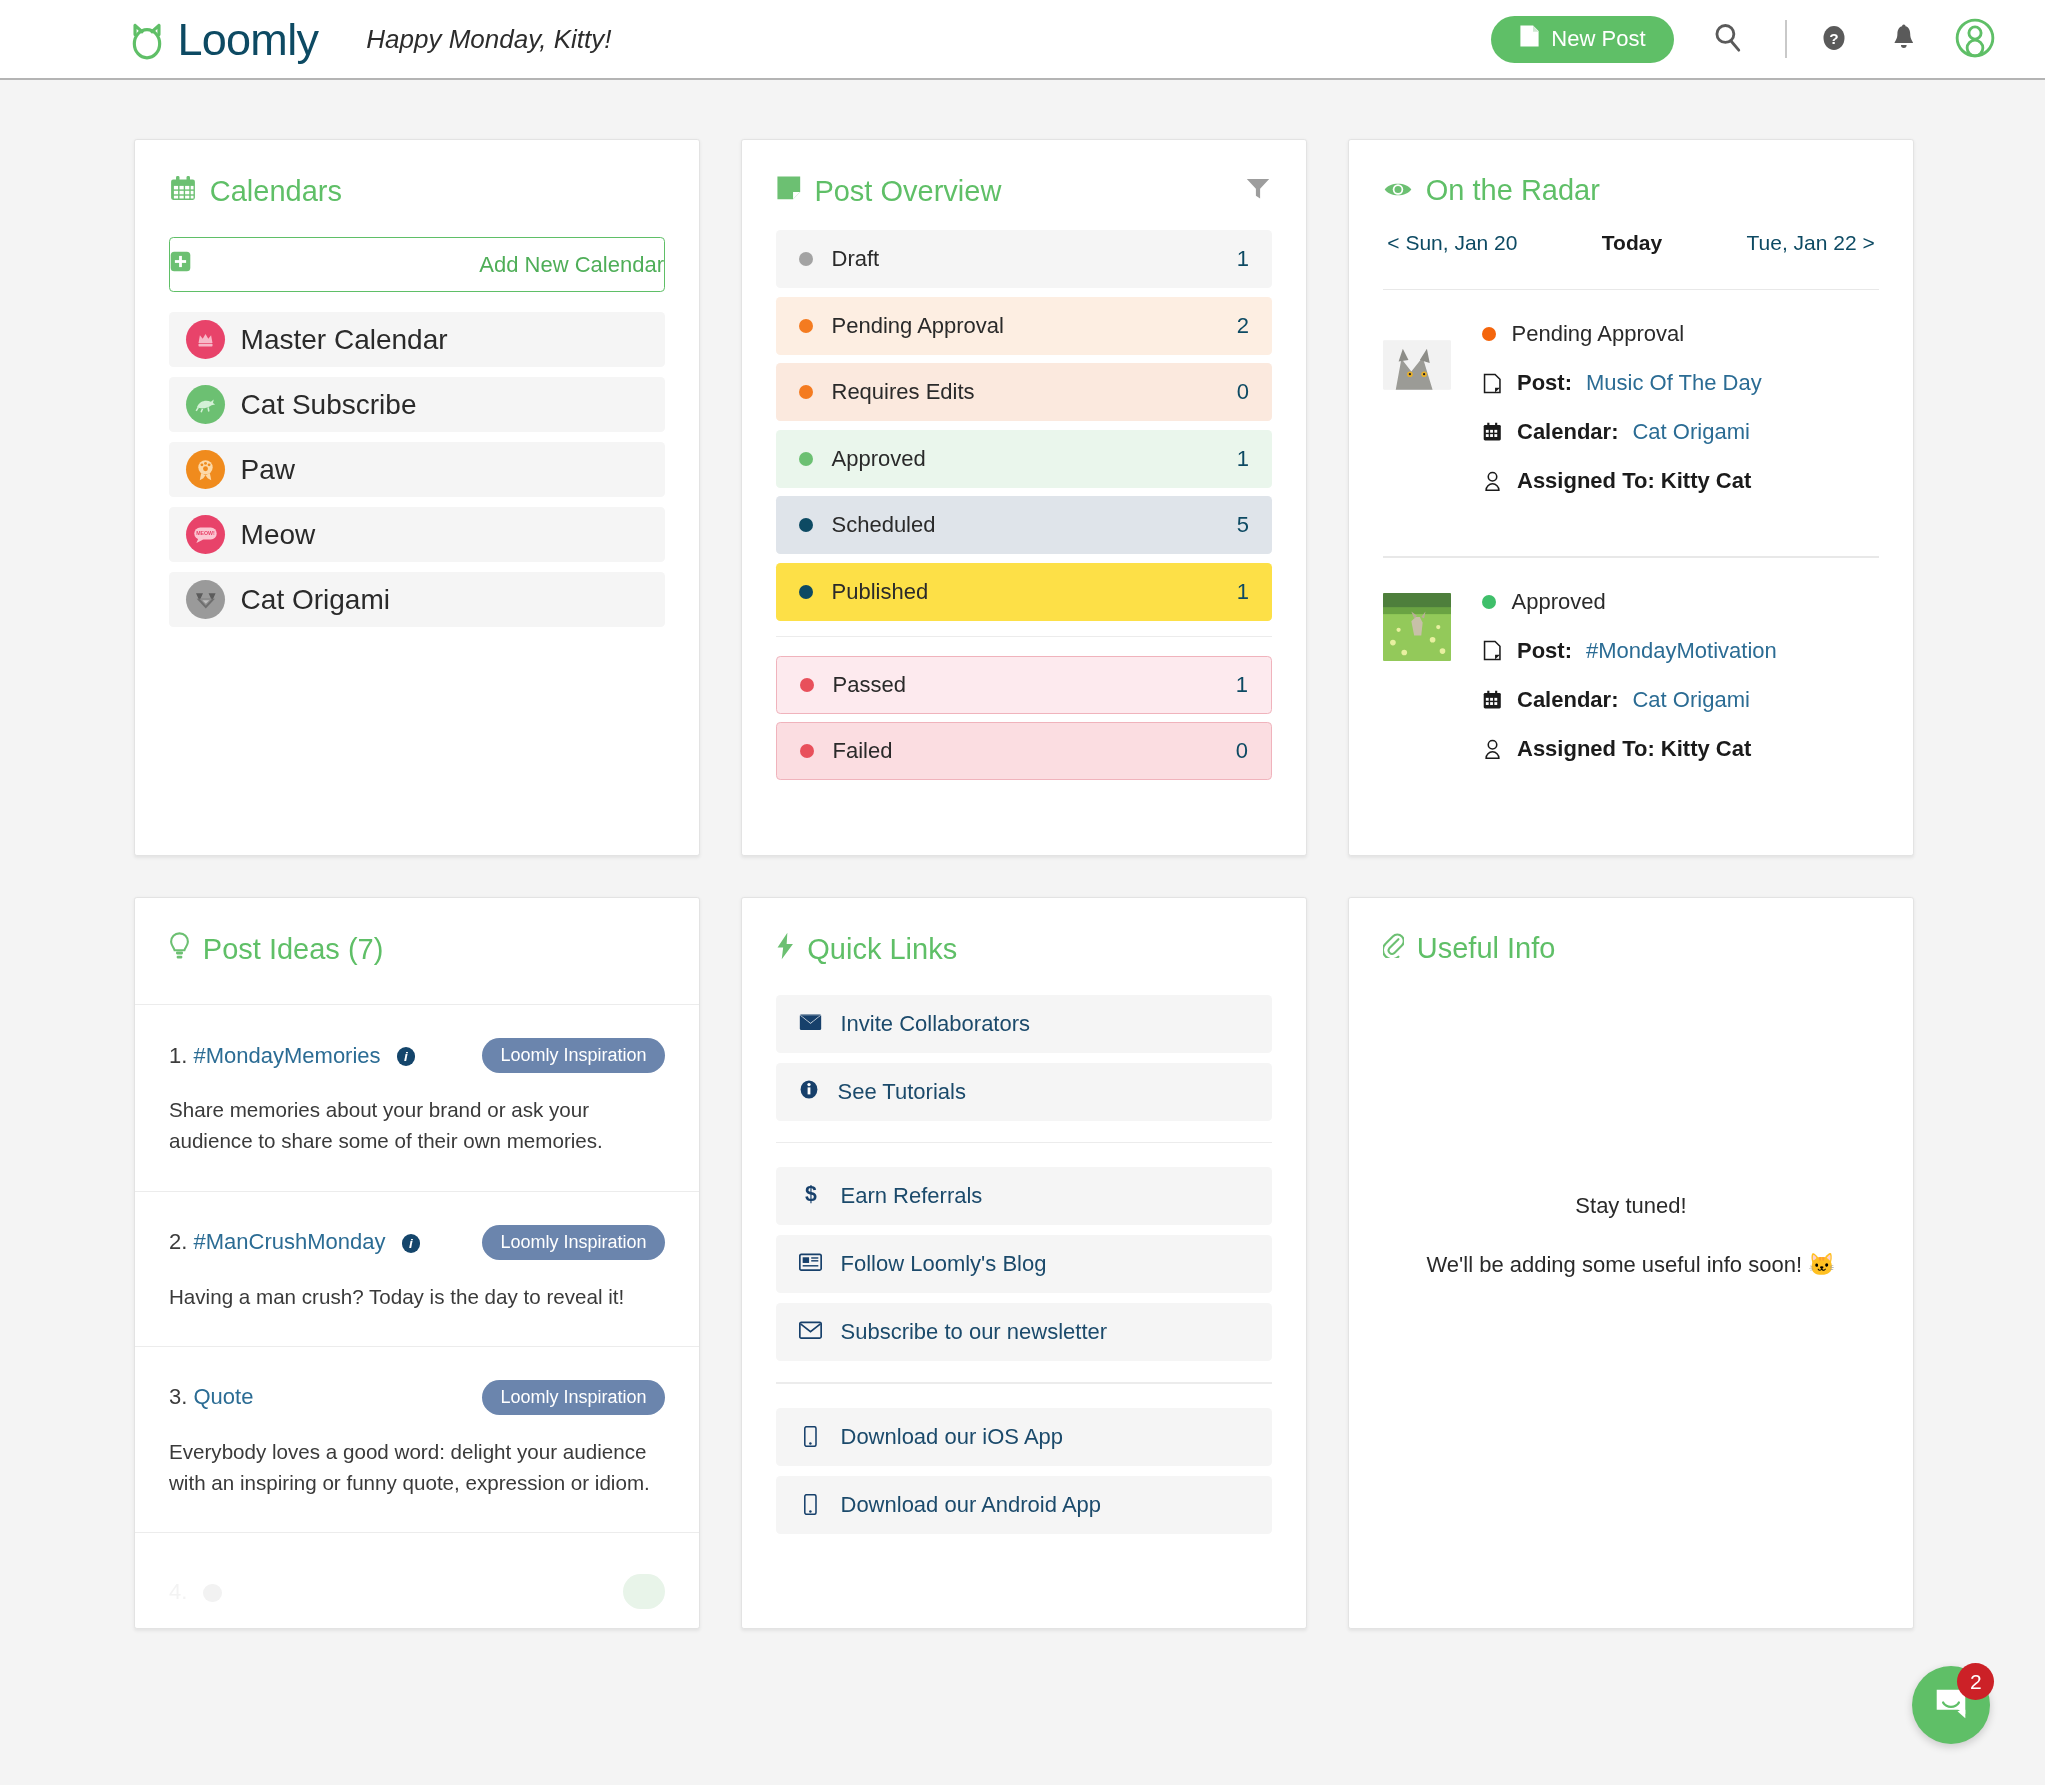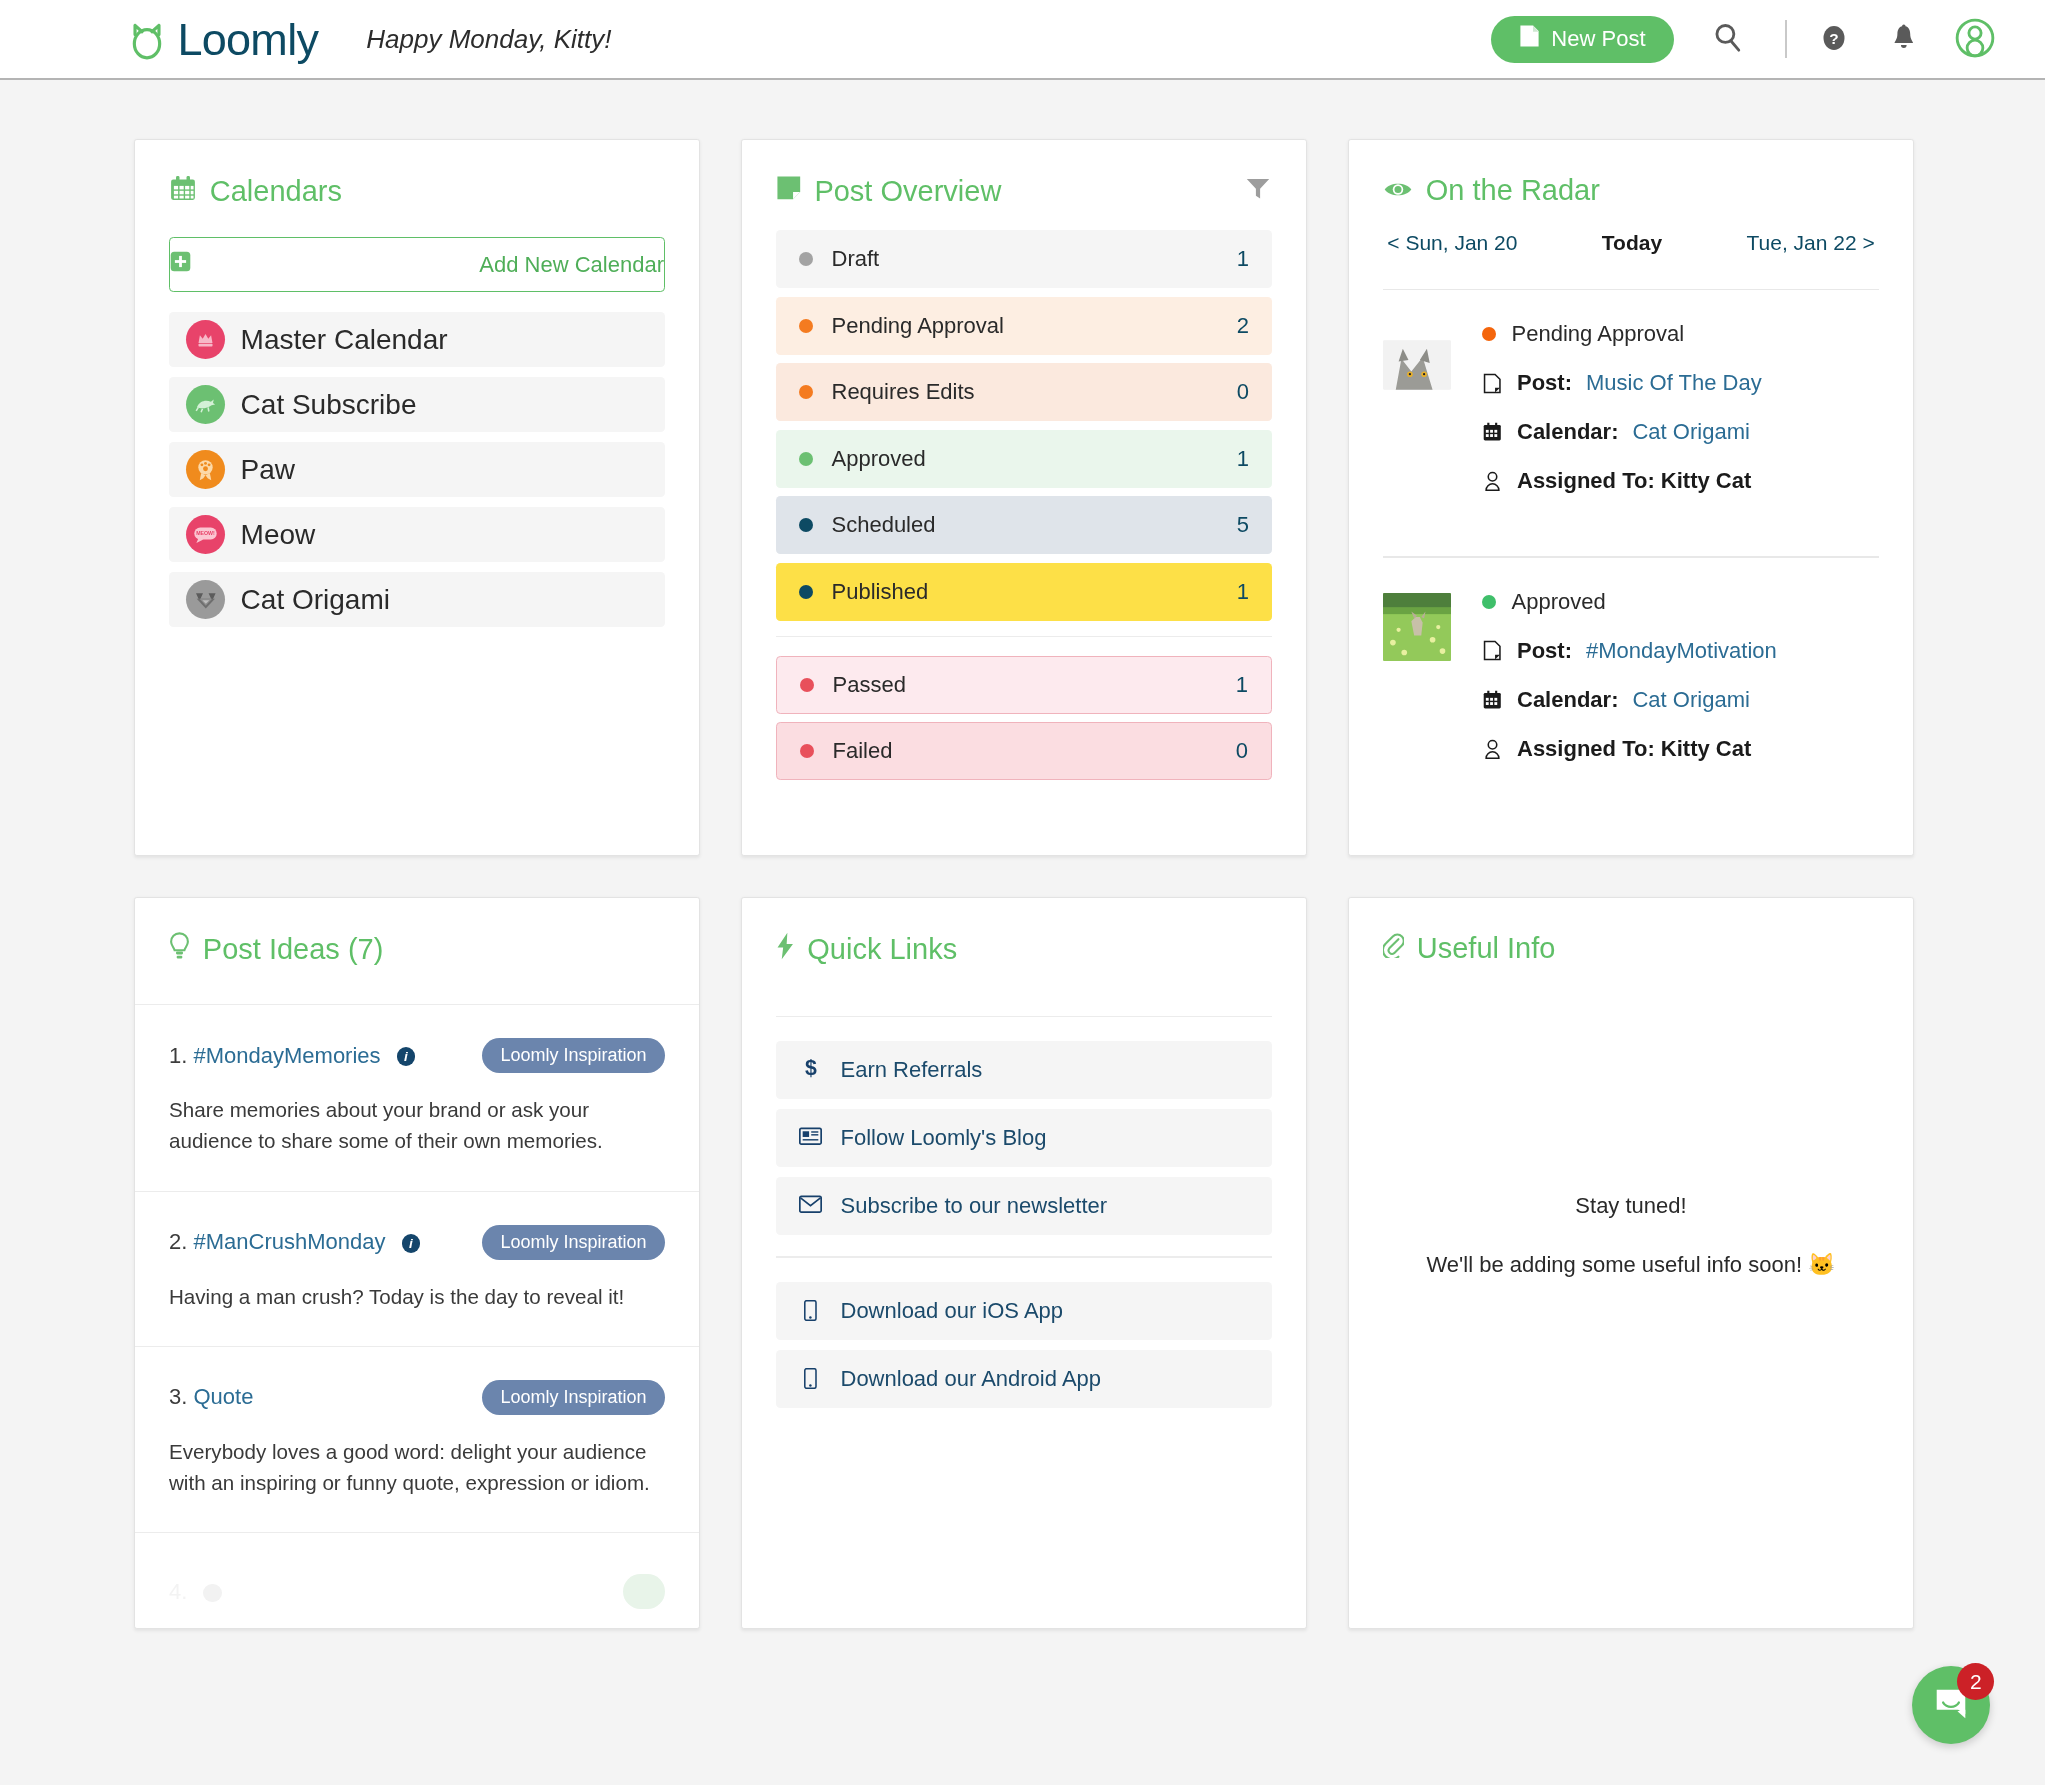--- a/index.html
+++ b/index.html
@@ -695,20 +695,40 @@
   <div class="card ql-card">
     <div class="card-title">
       <span>
         <svg width="18.5" height="28" viewBox="0 0 26 40">
           <path d="M16 1 L2 22 h8 L8 39 L24 17 h-9 z" fill="#6cc072"></path>
         </svg>
       </span>
       <span>Quick Links</span>
     </div>
     <div class="ql-body">
+      <div class="ql-item">
+        <span>
+          <svg width="23" height="18.5" viewBox="0 0 32 26">
+            <rect x="1" y="2" width="30" height="22" rx="2" fill="#17406b"></rect>
+            <path d="M1 3 L16 15 L31 3 z" fill="#ffffff"></path>
+            <path d="M2 3 L16 14 L30 3 z" fill="#17406b"></path>
+          </svg>
+        </span>
+        <span>Invite Collaborators</span>
+      </div>
+      <div class="ql-item">
+        <span>
+          <svg width="20" height="21" viewBox="0 0 28 30">
+            <ellipse cx="14" cy="15" rx="12" ry="13" fill="#17406b"></ellipse>
+            <rect x="12" y="12" width="4" height="10" fill="#fff"></rect>
+            <circle cx="14" cy="8" r="2.4" fill="#fff"></circle>
+          </svg>
+        </span>
+        <span>See Tutorials</span>
+      </div>
 
       <div class="ql-divider"></div>
 
       <div class="ql-item">
         <span style="width:23px;text-align:center;">
           <svg width="15.6" height="23" viewBox="0 0 22 32" style="font-size:31px">
             <text x="11" y="26" font-size="30" font-weight="bold" fill="#17406b" text-anchor="middle" font-family="Liberation Sans, sans-serif">$</text>
           </svg>
         </span>
         <span>Earn Referrals</span>

